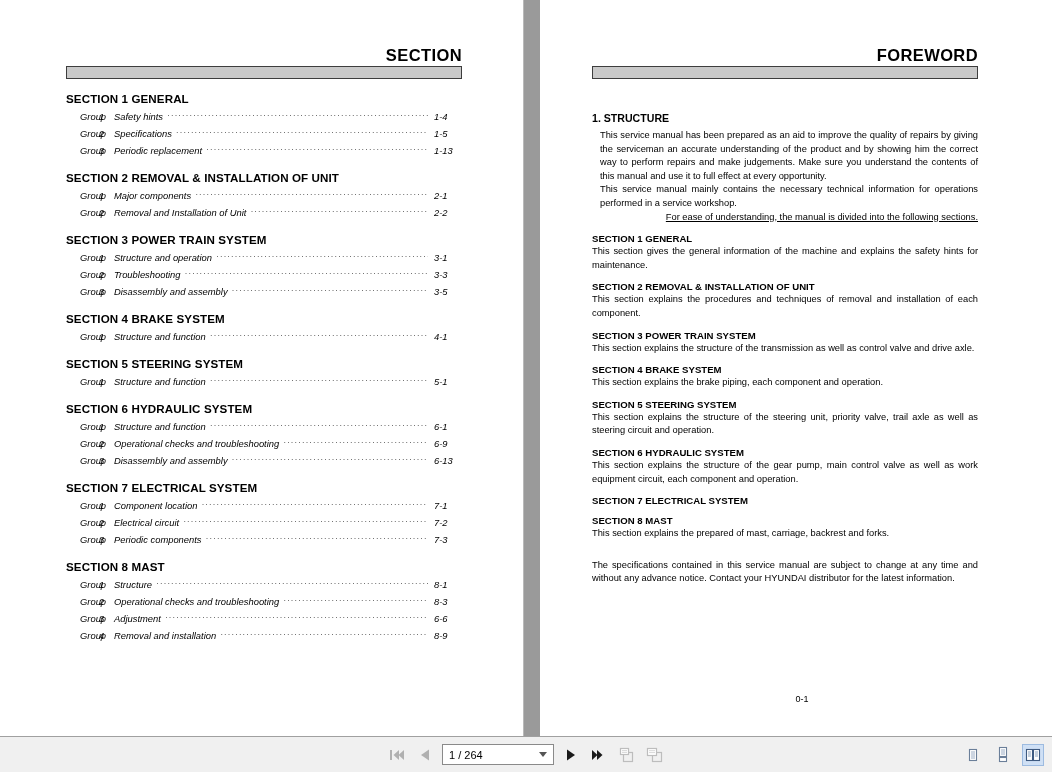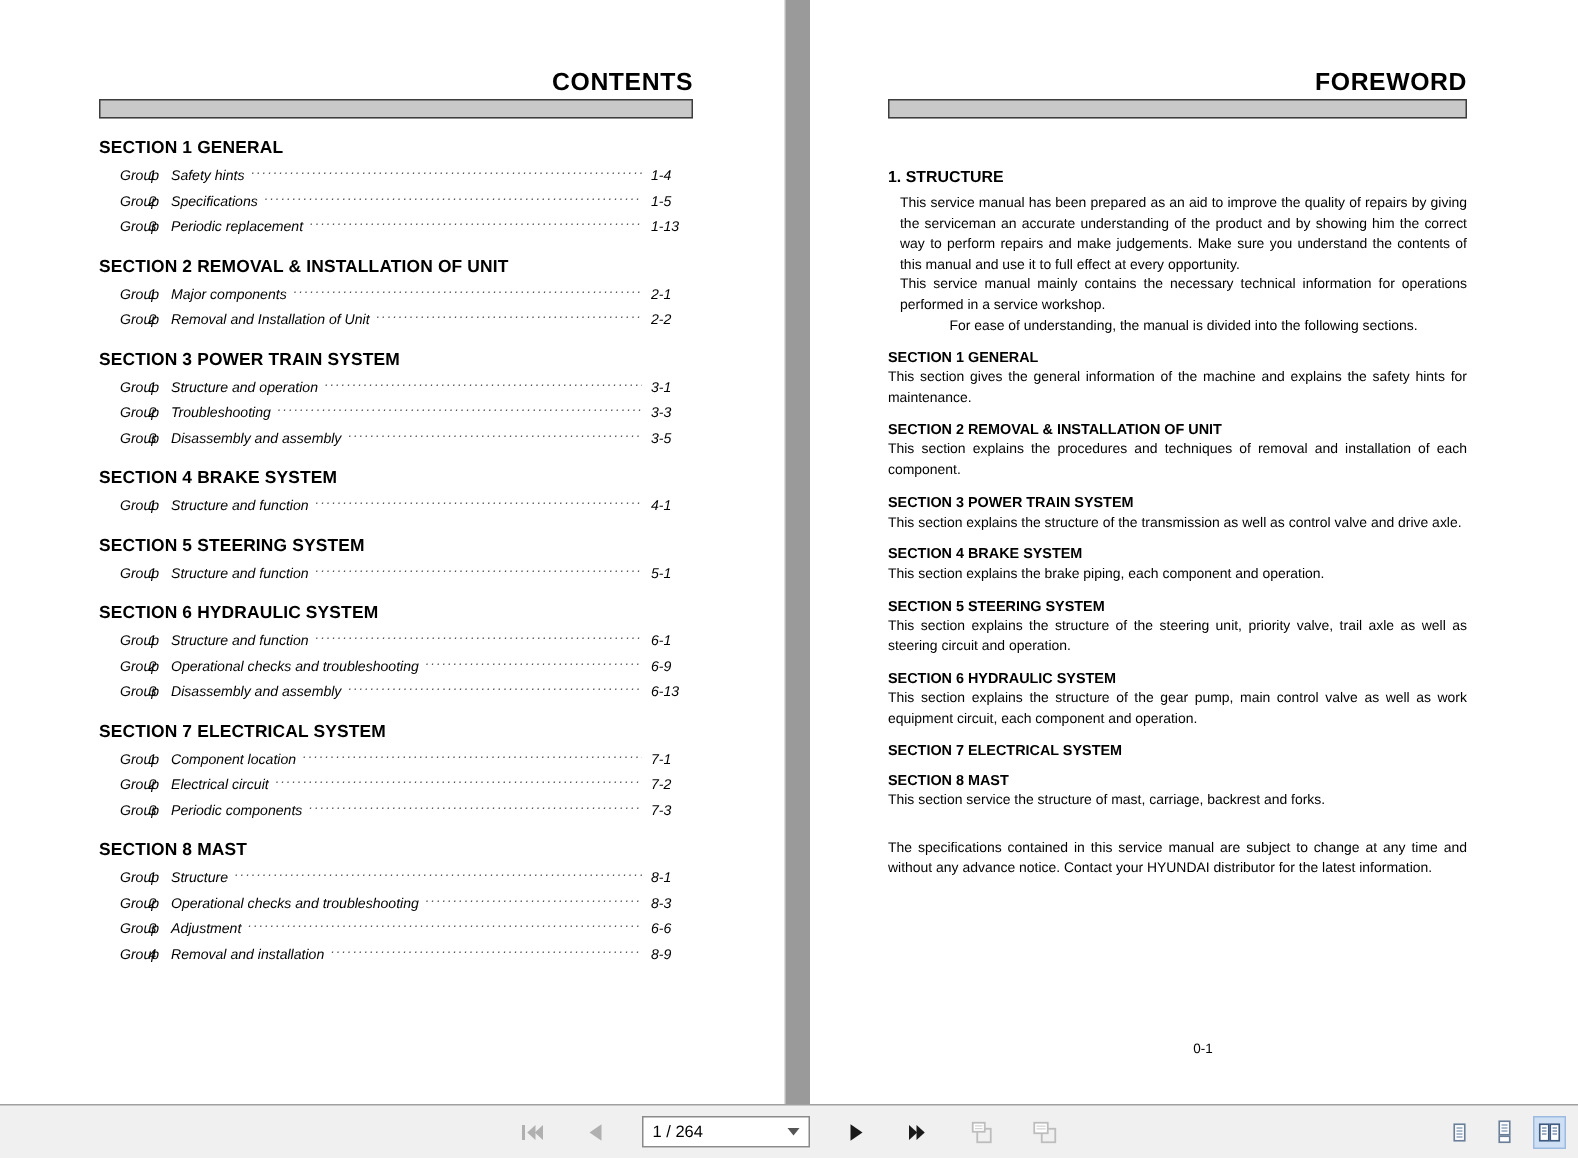--- a/index.html
+++ b/index.html
@@ -94,21 +94,21 @@
     margin-bottom: 5px;
   }
   .fw-body { padding-left: 8px; }
   .fw-p {
     font-size: 9.3px;
     line-height: 13.6px;
     color: #000;
     margin: 0 0 0 0;
     text-align: justify;
   }
-  .fw-p.nojust { text-align: center; }
+  .fw-p.nojust { text-align: right; text-decoration: underline; }
   .fw-gap { height: 9px; }
   .fw-h2 {
     font-weight: bold;
     font-size: 9.6px;
     color: #000;
     margin: 0 0 1px 0;
   }
   .fw-sec { margin-top: 9px; }
   .fw-sec .fw-p { text-align: justify; }
   .page-footer {
@@ -128,21 +128,21 @@
     border-top: 1px solid #a0a0a0;
     display: flex;
     align-items: center;
   }
   .tb-center {
     position: absolute;
     left: 0; right: 0;
     display: flex;
     justify-content: center;
     align-items: center;
-    gap: 20px;
+    gap: 6px;
   }
   .tb-right {
     position: absolute;
     right: 8px;
     display: flex;
     align-items: center;
     gap: 8px;
   }
   .tb-btn {
     width: 22px; height: 22px;
@@ -174,21 +174,21 @@
 </style>
 </head>
 <body>
 
 <div id="app">
 
   <div class="viewer">
 
     <div class="page page-left">
       <div class="page-inner">
-        <div class="doc-title" style="left:66px; top:46px; width:396px;">CONTENTS</div>
+        <div class="doc-title" style="left:66px; top:46px; width:396px;">SECTION</div>
         <div class="rule-bar" style="left:66px; top:66px; width:396px;"></div>
         <div class="toc" id="toc-root">
             <div class="toc-section">SECTION 1  GENERAL</div>
             <div class="toc-row">
               <span class="grp">Group</span>
               <span class="num">1</span>
               <span class="ttl">Safety hints</span>
               <span class="dots">············································································································································</span>
               <span class="pg">1-4</span>
             </div>
@@ -373,21 +373,21 @@
               </div>
               <div class="fw-sec">
                 <div class="fw-h2">SECTION 6  HYDRAULIC SYSTEM</div>
                 <p class="fw-p">This section explains the structure of the gear pump, main control valve as well as work equipment circuit, each component and operation.</p>
               </div>
               <div class="fw-sec">
                 <div class="fw-h2">SECTION 7  ELECTRICAL SYSTEM</div>
               </div>
               <div class="fw-sec">
                 <div class="fw-h2">SECTION 8  MAST</div>
-                <p class="fw-p">This section service the structure of mast, carriage, backrest and forks.</p>
+                <p class="fw-p">This section explains the prepared of mast, carriage, backrest and forks.</p>
               </div>
             </div>
           <div class="fw-gap"></div>
           <div class="fw-gap"></div>
           <p class="fw-p">The specifications contained in this service manual are subject to change at any time and without any advance notice.  Contact your HYUNDAI distributor for the latest information.</p>
         </div>
 
         <div class="page-footer">0-1</div>
       </div>
     </div>

